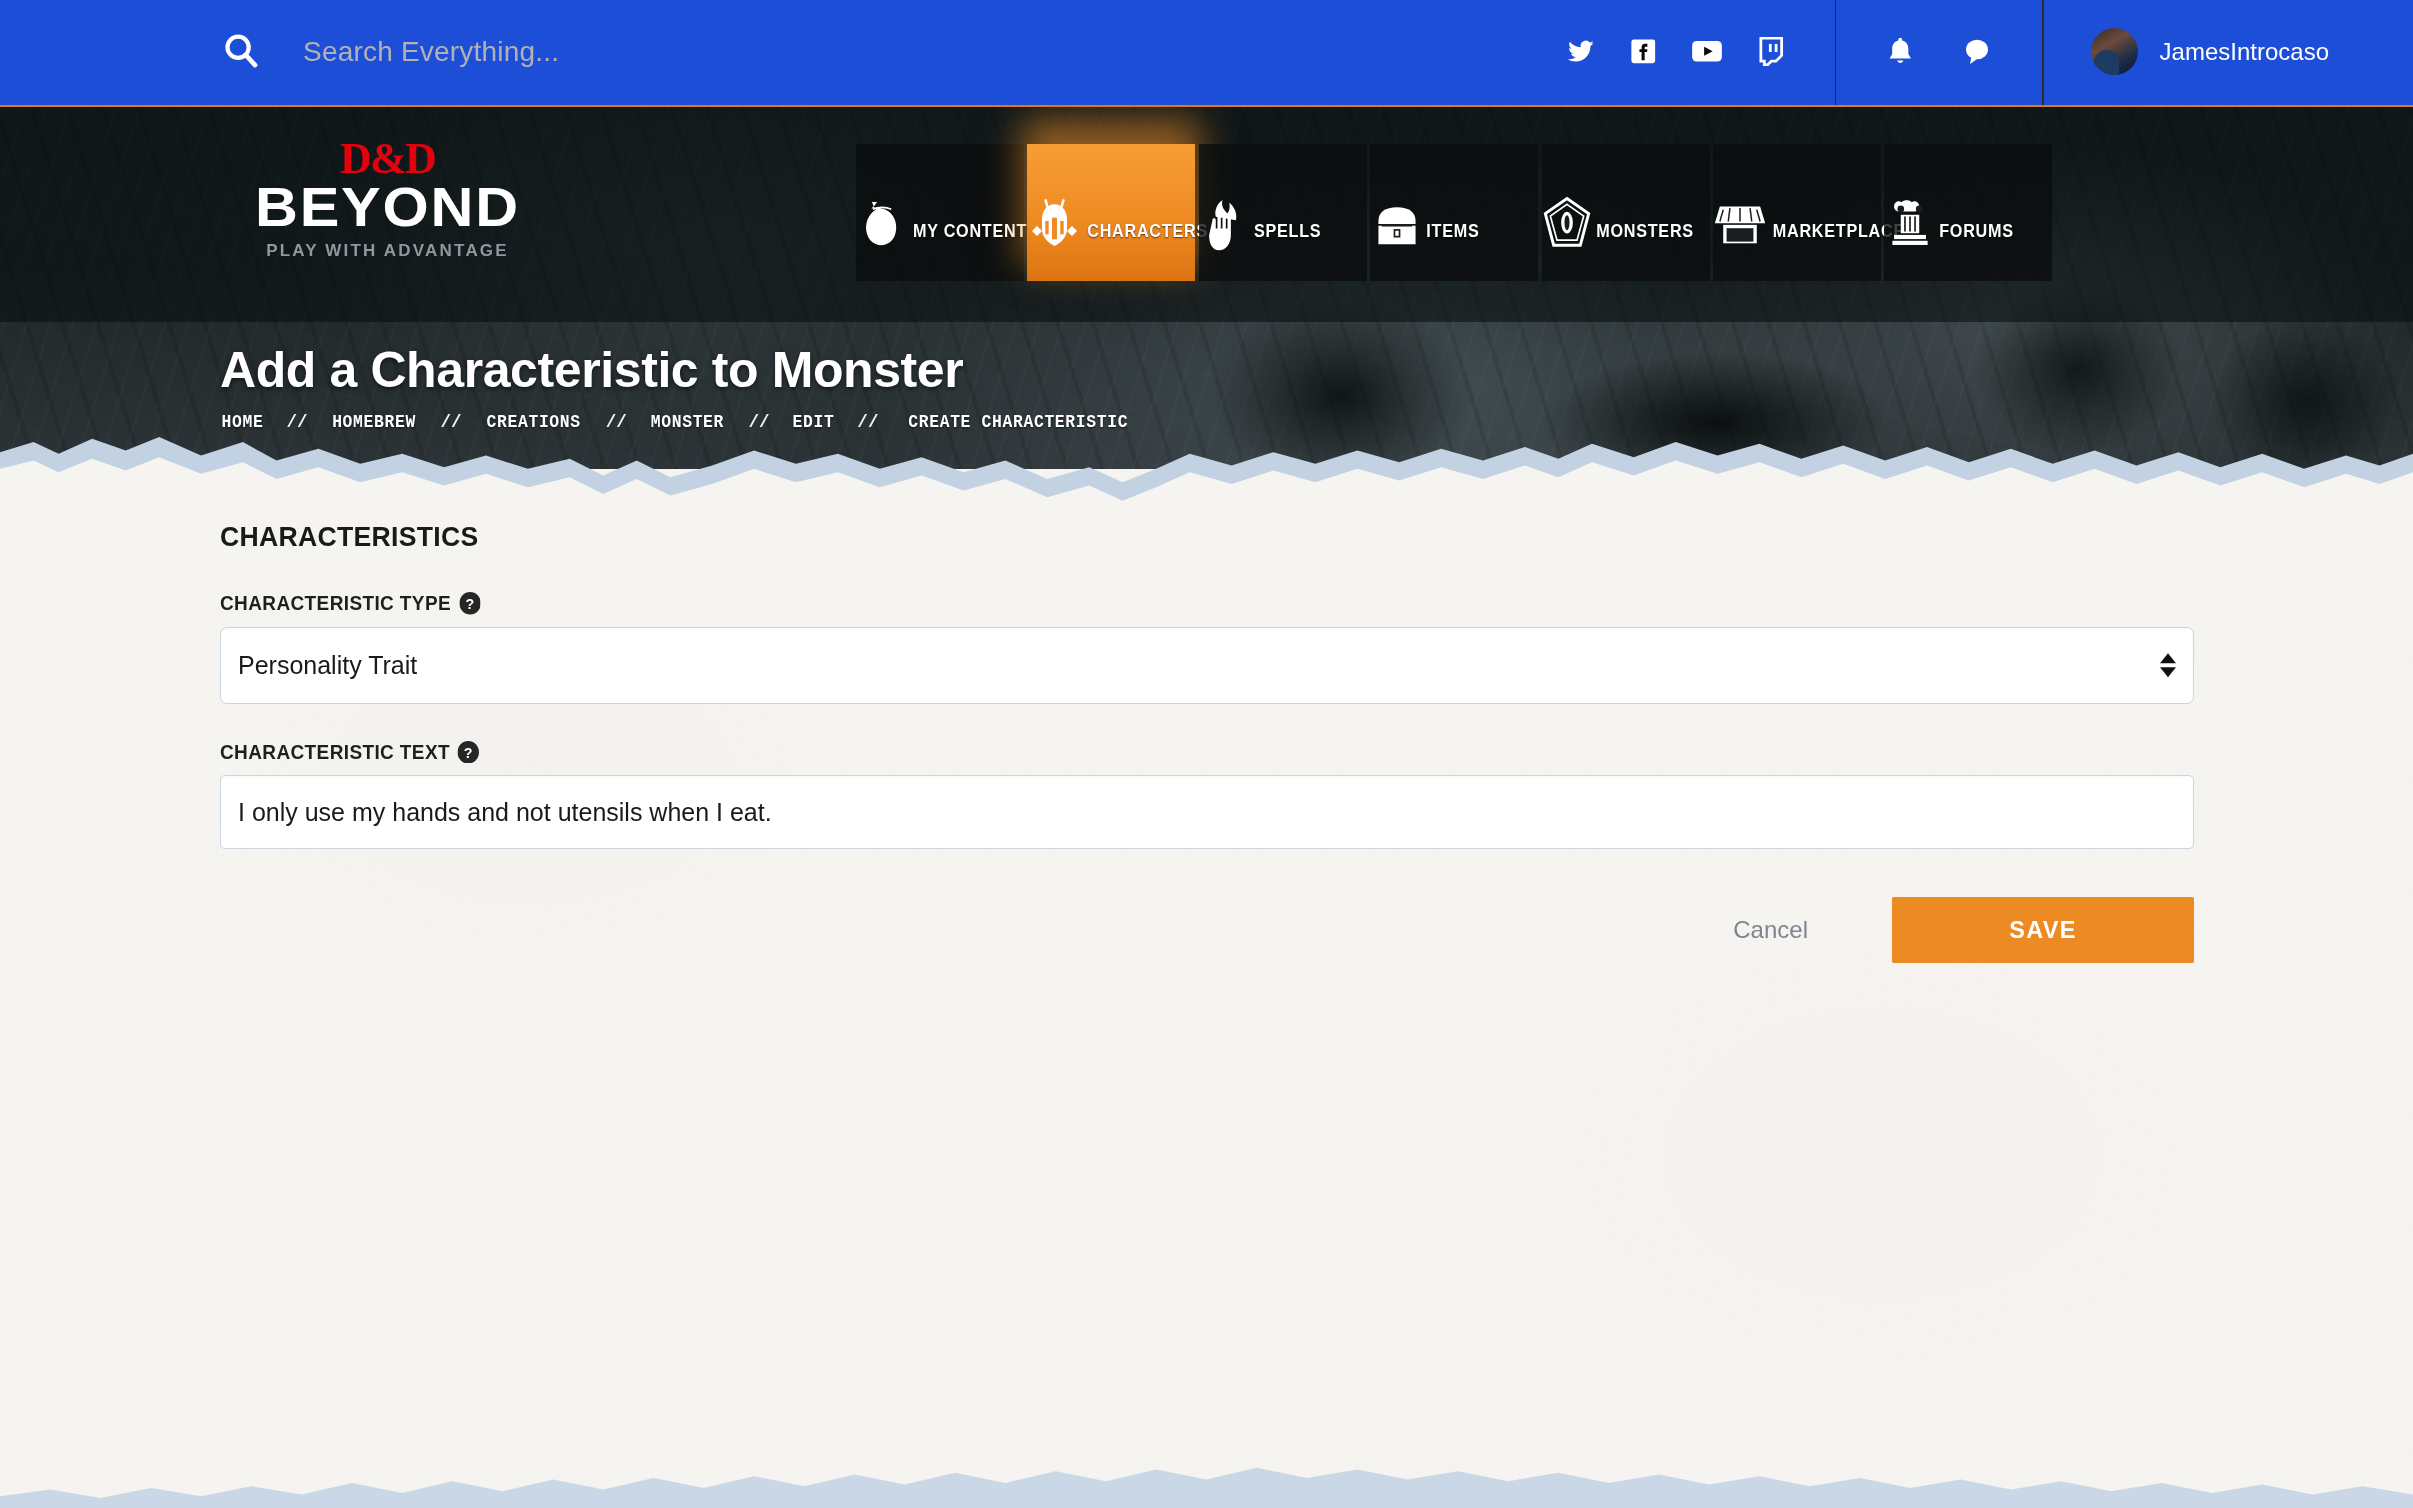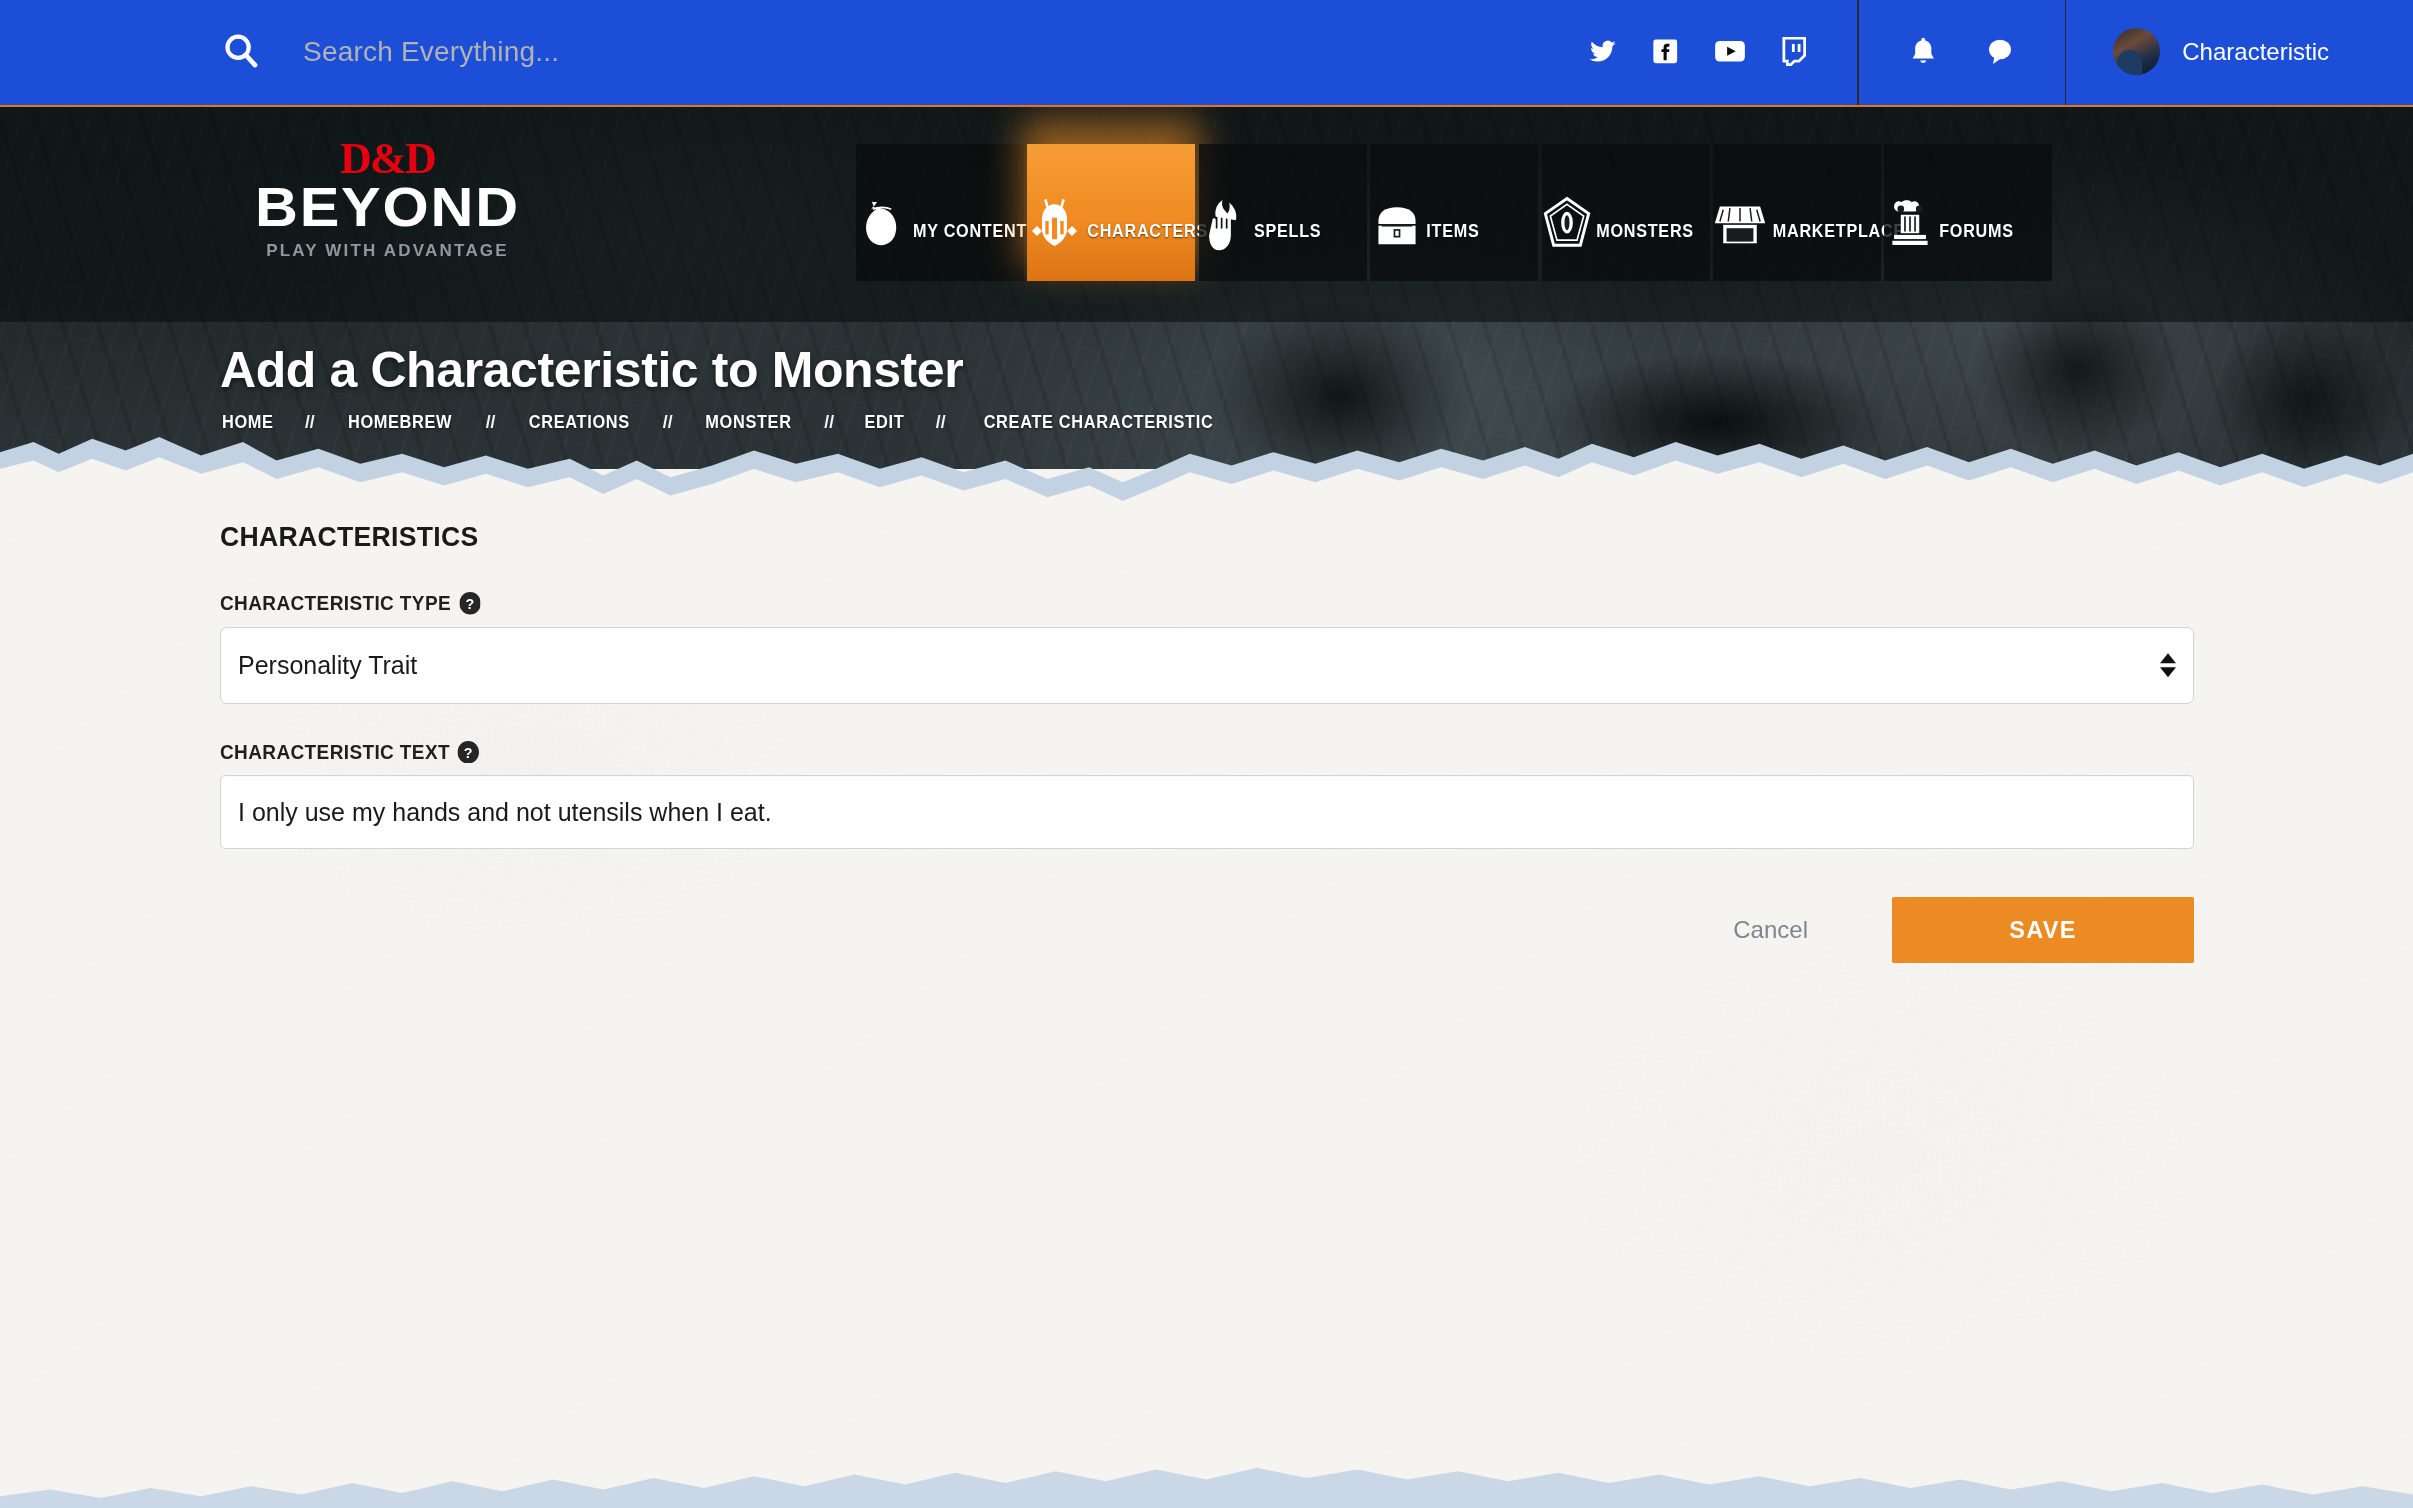--- a/index.html
+++ b/index.html
@@ -226,21 +226,22 @@
     font-size: 50px;
     font-weight: bold;
     letter-spacing: -0.4px;
     line-height: 1.05;
     text-shadow: 0 1.7px 5px rgba(0,0,0,0.55);
   }
   .breadcrumb {
     margin-top: 15px;
     display: flex;
     align-items: center;
-    gap: 16px;
+    gap: 8px;
+    font-family: Liberation Mono, monospace;
   }
   .crumb {
     color: #ffffff;
     font-size: 17.6px;
     font-weight: bold;
     letter-spacing: 0.7px;
     transform: scaleX(0.93);
     text-shadow: 0 0.8px 2.5px rgba(0,0,0,0.6);
     white-space: nowrap;
   }
@@ -467,21 +468,21 @@
         <ellipse cx="13" cy="10.5" rx="9.5" ry="8.5"></ellipse>
         <polygon points="8,17 7,23 14,18"></polygon>
       </svg>
     </a>
   </div>
 
   <div class="vdiv"></div>
 
   <div class="user-group">
     <span class="avatar"></span>
-    <span class="username">Characteristic</span>
+    <span class="username">JamesIntrocaso</span>
   </div>
 </div>
 
 <div class="hero">
   <div class="hero-texture"></div>
   <div class="hero-creature"></div>
   <div class="hero-topband"></div>
 </div>
 
 <div class="logo">

